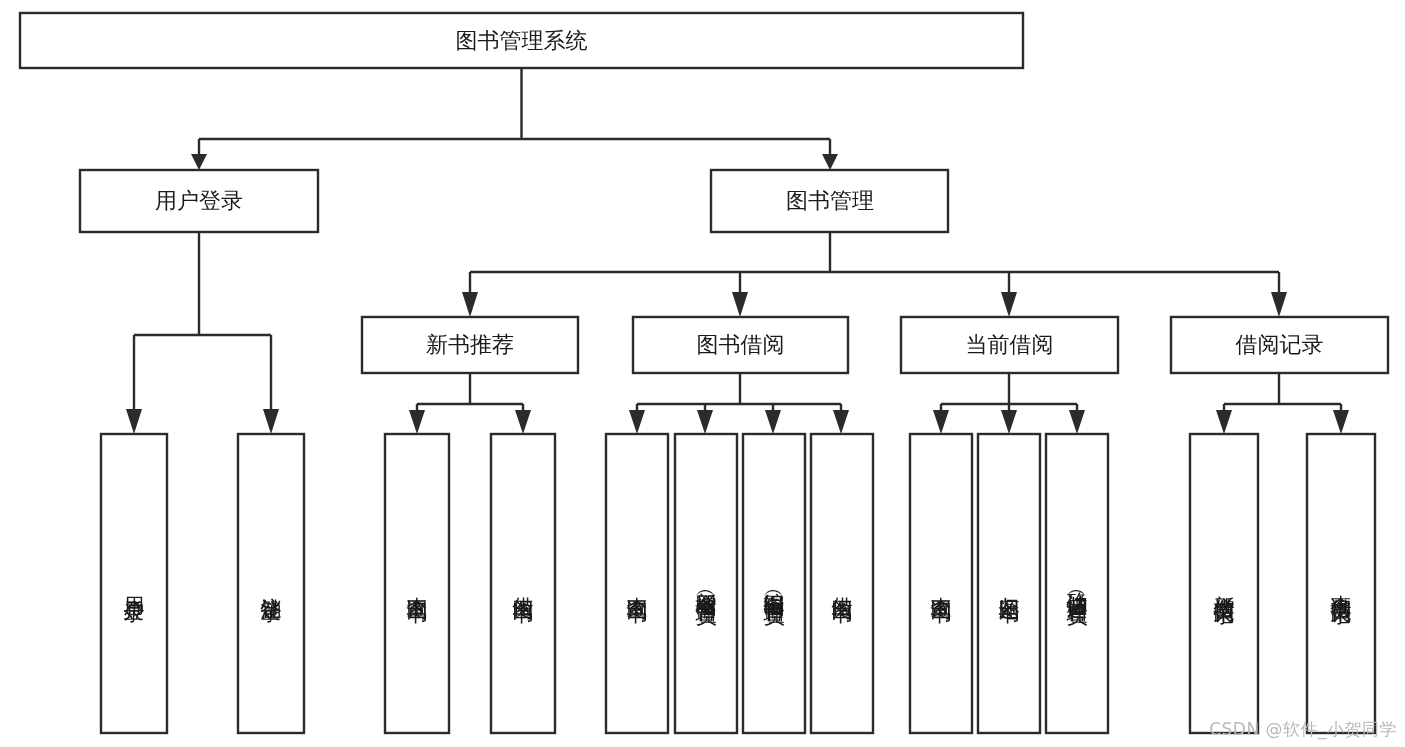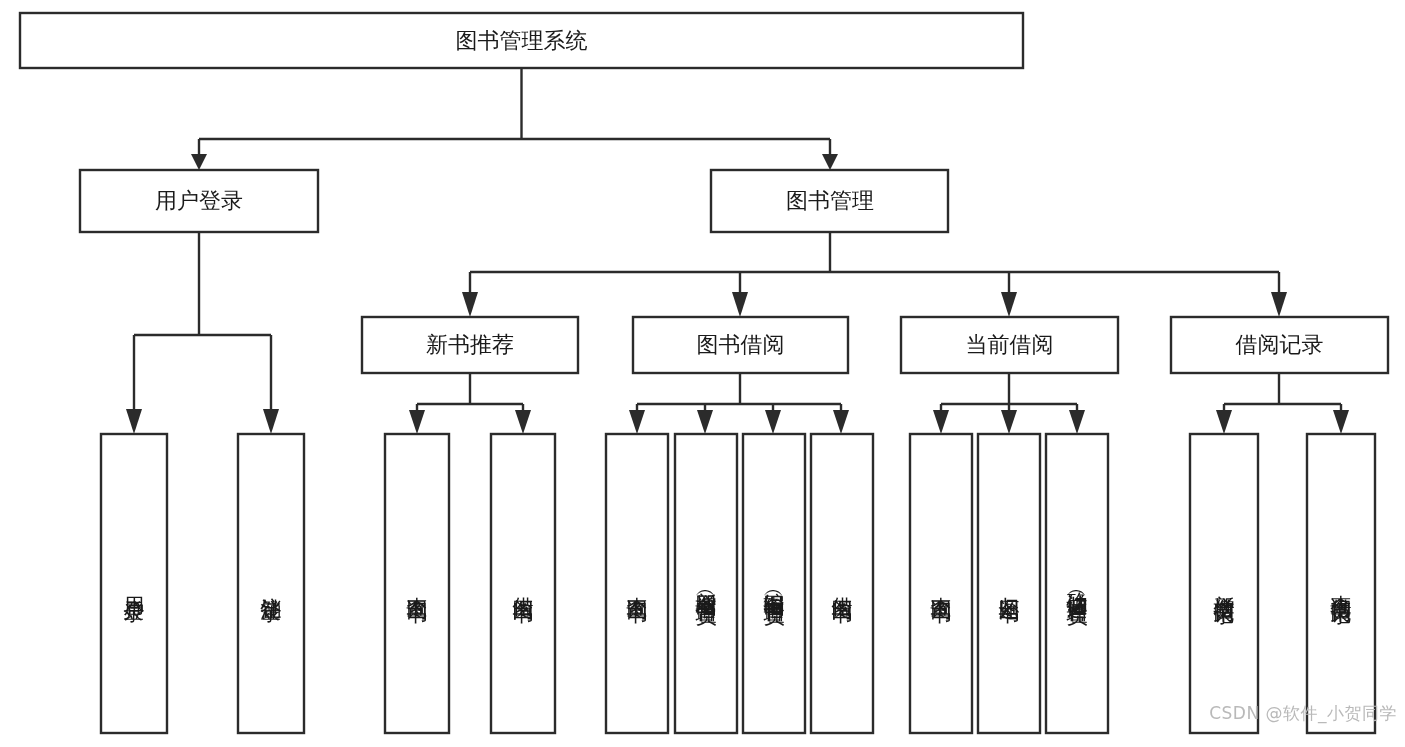--- a/index.html
+++ b/index.html
@@ -65,21 +65,21 @@
   }
   .vlabel-wrap {
     position: absolute;
     display: flex;
     align-items: center;
     justify-content: center;
   }
   .watermark {
     position: absolute;
     right: 8px;
-    bottom: 22px;
+    bottom: 6px;
     font-family: "DejaVu Sans", "Liberation Sans", sans-serif;
     font-size: 17px;
     color: #b9b9b9;
     white-space: nowrap;
     letter-spacing: 0.5px;
     text-align: right;
   }
 </style>
 </head>
 <body>

